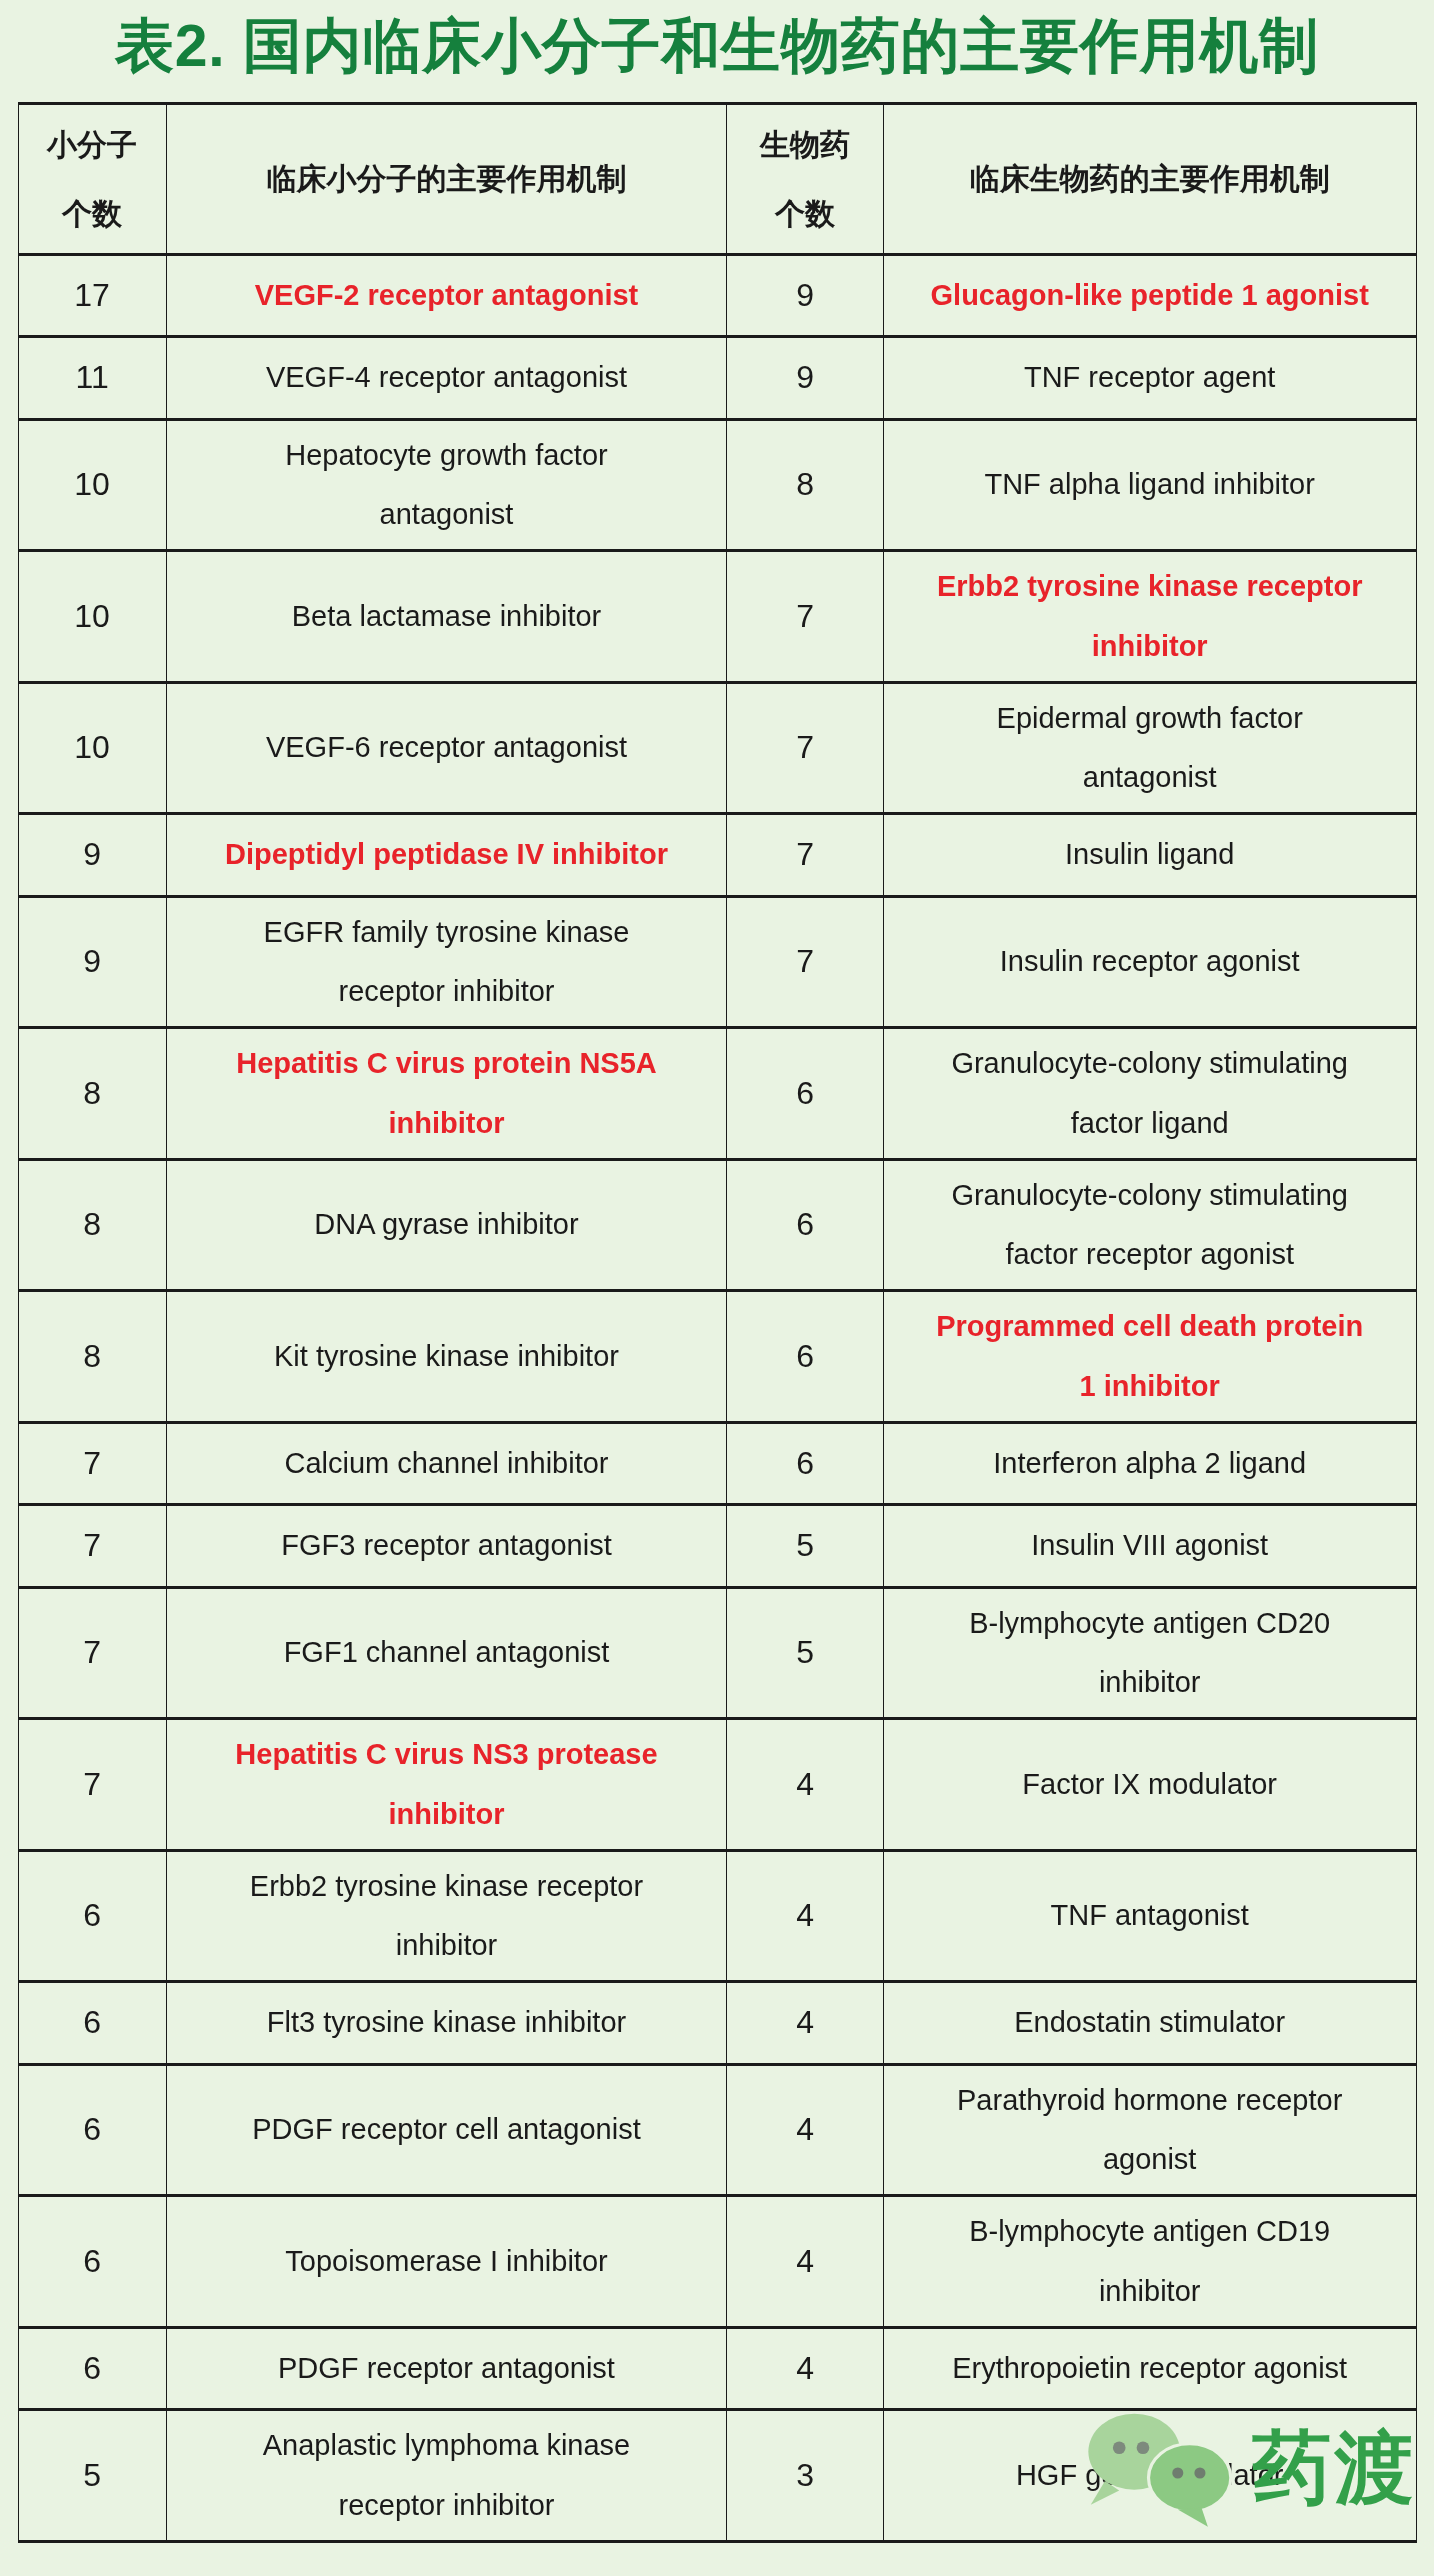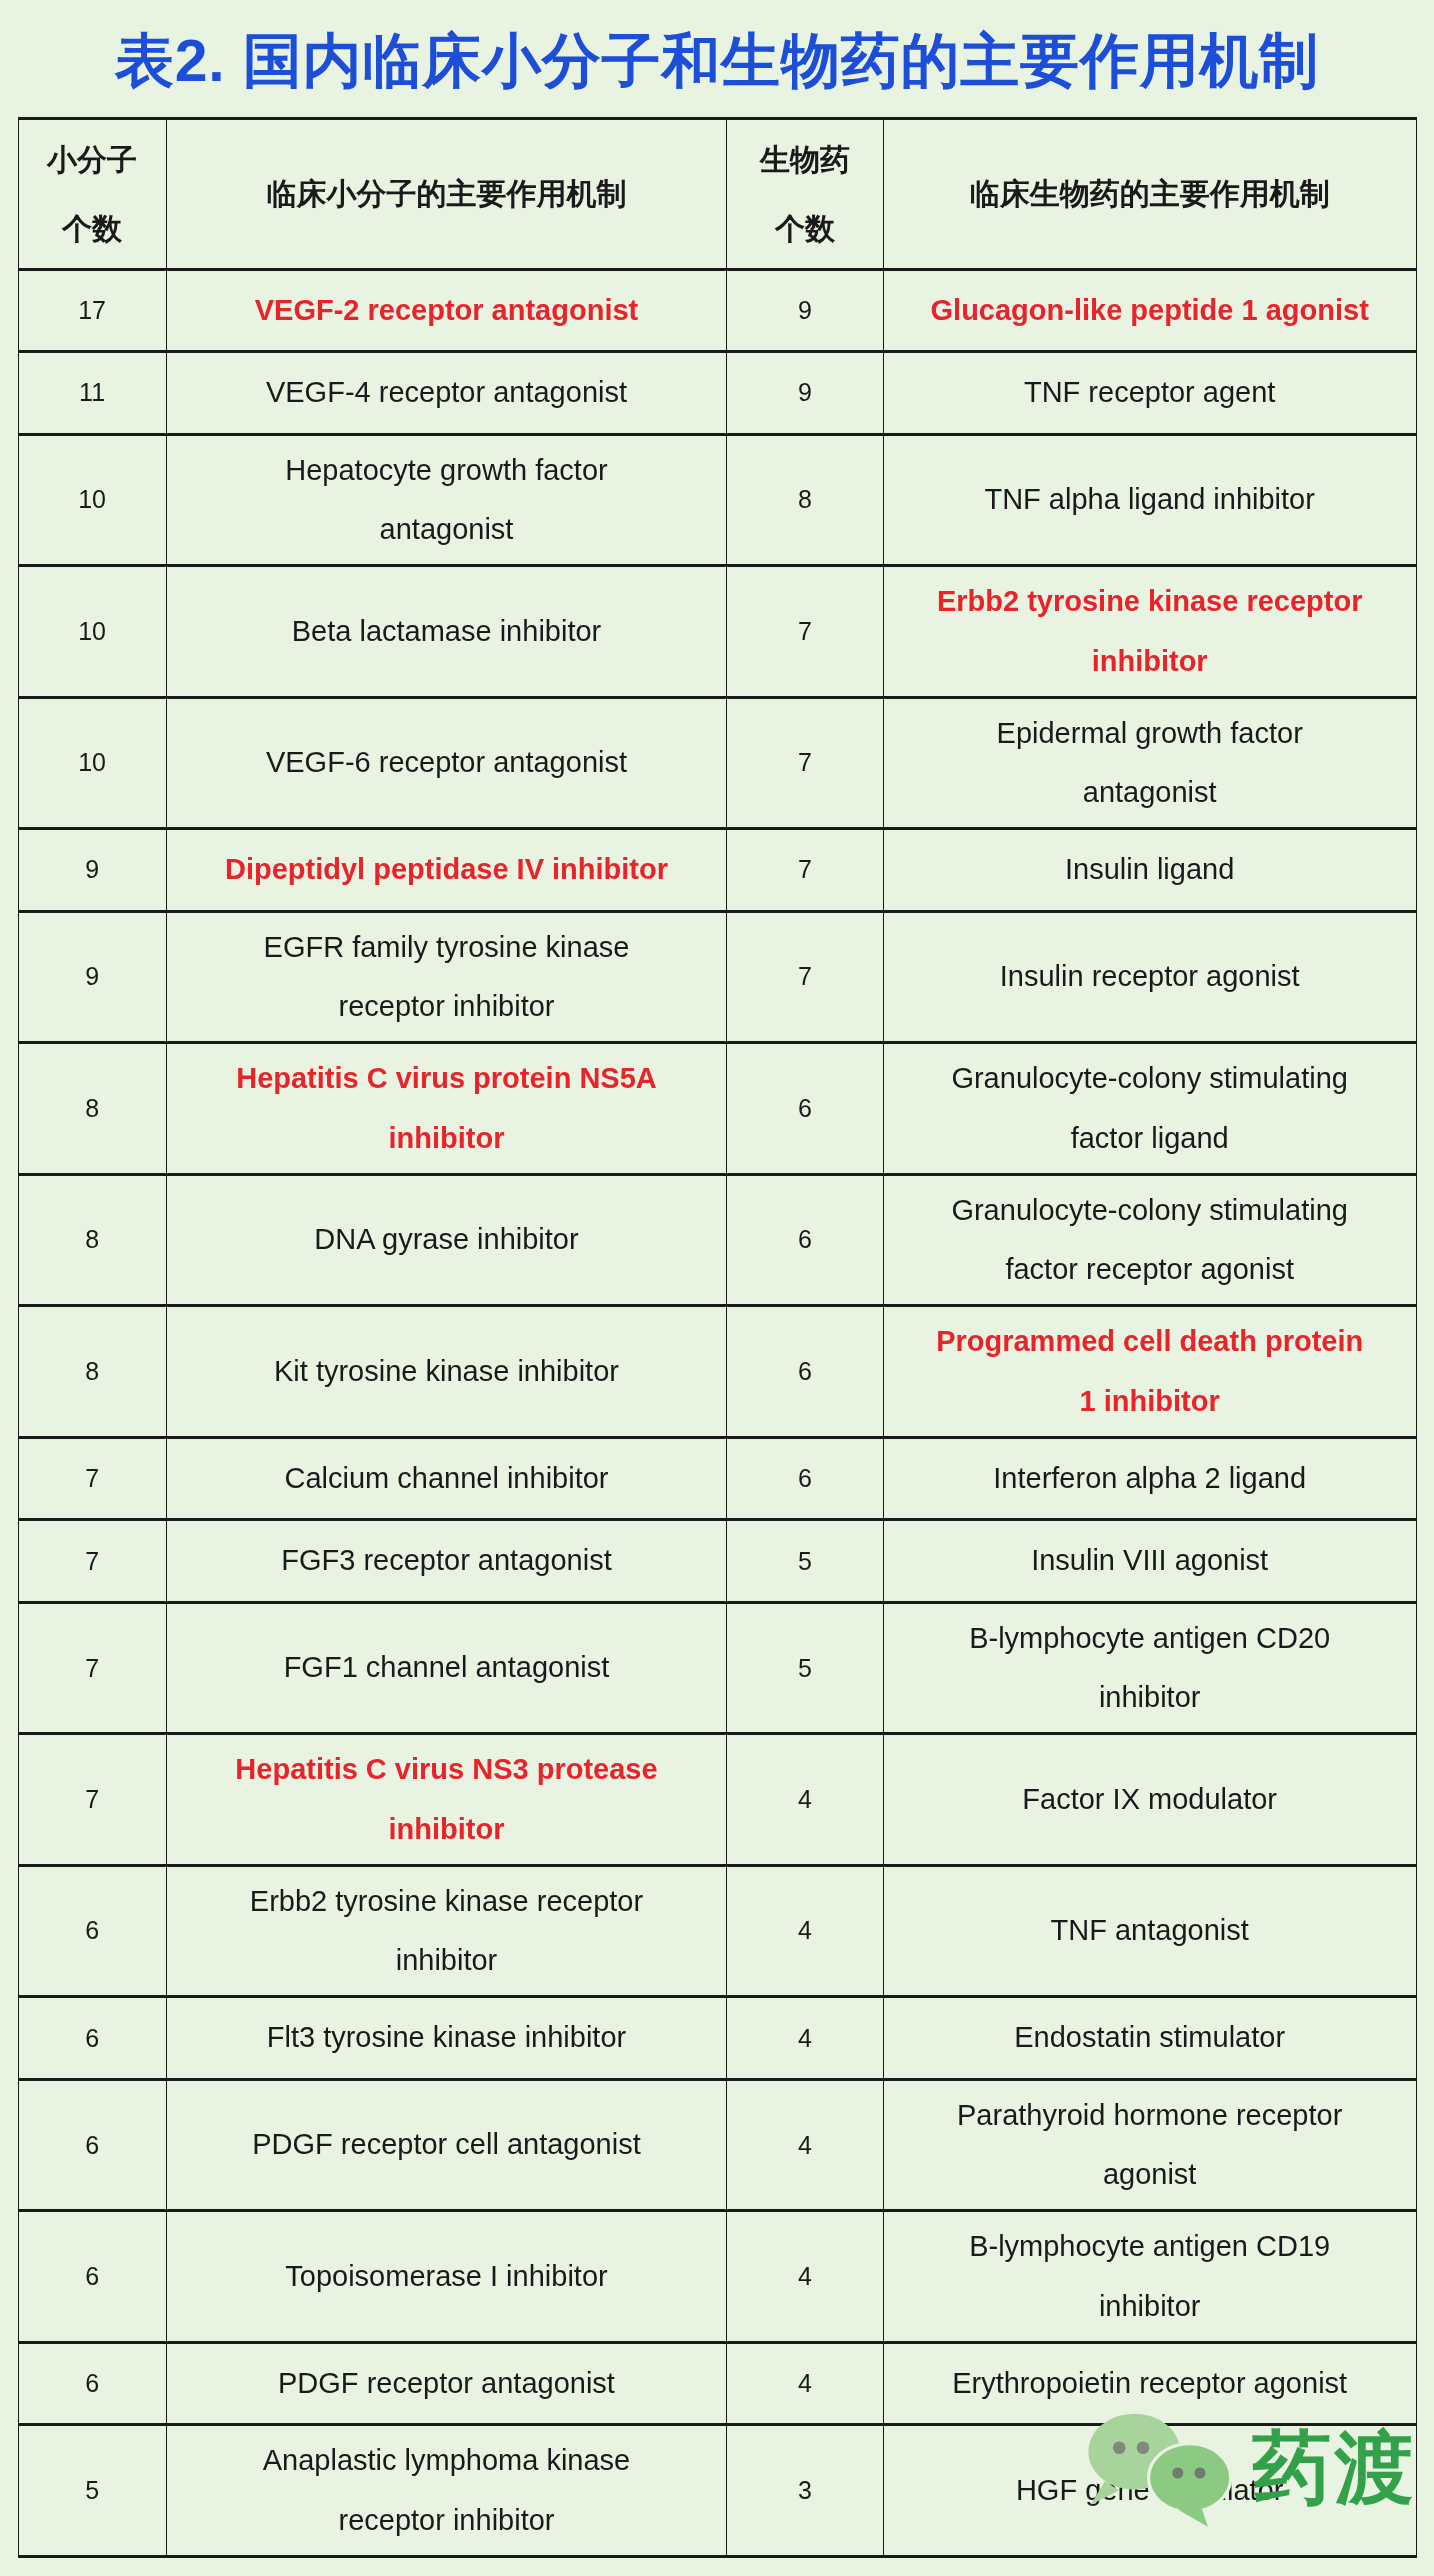--- a/index.html
+++ b/index.html
@@ -5,27 +5,27 @@
   html, body { margin: 0; padding: 0; }
   body {
     width: 1434px;
     height: 2576px;
     background: #e9f3e2;
     font-family: "Liberation Sans", "DejaVu Sans", sans-serif;
     position: relative;
     overflow: hidden;
   }
   .page-title {
-    margin: 23px 0 0 0;
+    margin: 8px 0 0 0;
     padding: 0;
     text-align: center;
     font-size: 59px;
     line-height: 1.3;
     font-weight: 900;
-    color: #1d4ed8;
+    color: #15803d;
     letter-spacing: 0.8px;
     white-space: nowrap;
   }
   table.mech-table {
     border-collapse: collapse;
     table-layout: fixed;
     width: 1399px;
     margin: 17.4px auto 0 auto;
     background: #e9f3e2;
   }
@@ -43,21 +43,21 @@
     padding: 4.8px 6.3px;
     overflow: hidden;
   }
   th {
     font-size: 30px;
     font-weight: bold;
     line-height: 2.3;
     height: 136px;
   }
   td { height: 70px; }
-  td.num { font-size: 25px; line-height: 2.05; }
+  td.num { font-size: 32px; line-height: 2.05; }
   td.mech { font-size: 29px; line-height: 2.05; }
   td.hl { color: #e8232a; font-weight: bold; }
   .watermark {
     position: absolute;
     right: 17.4px;
     bottom: 49px;
     display: flex;
     align-items: center;
     z-index: 5;
     pointer-events: none;

